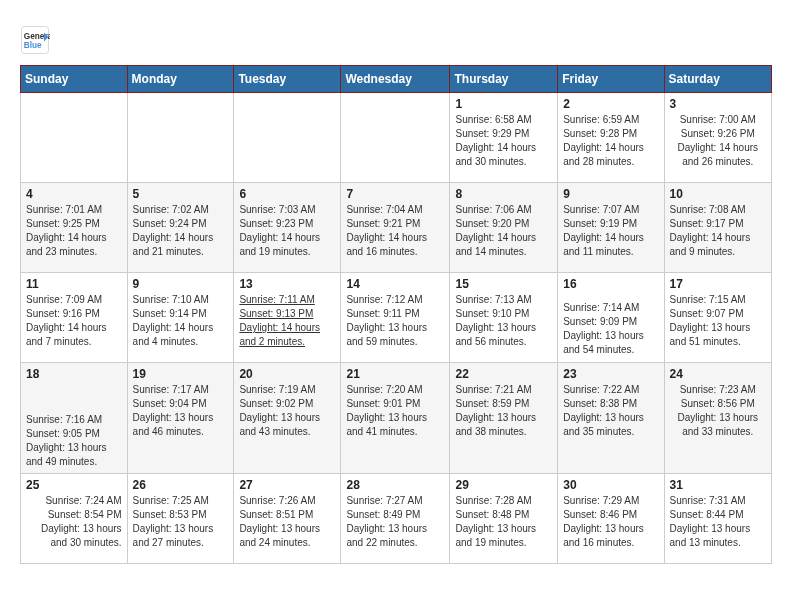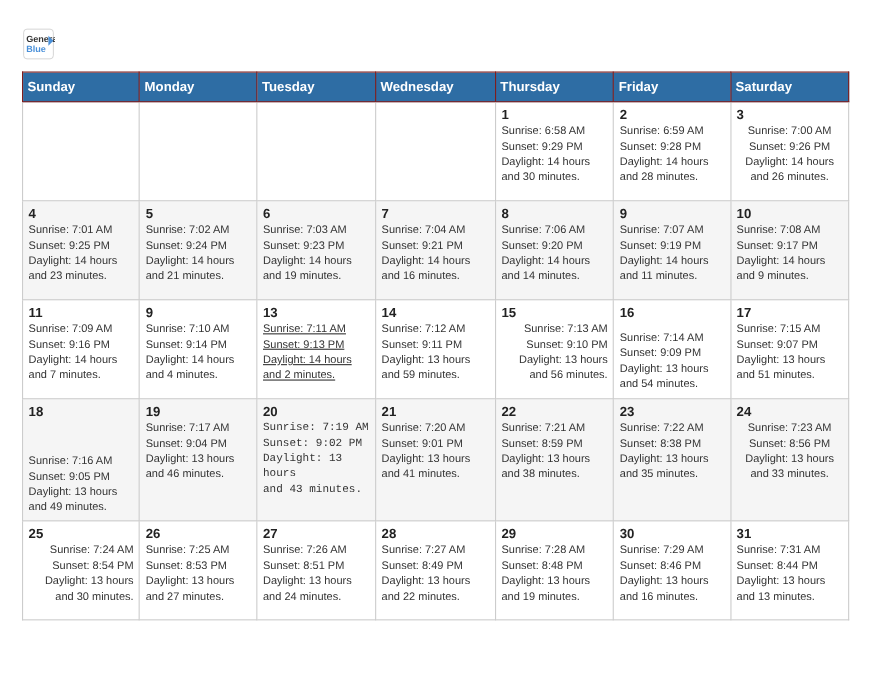--- a/index.html
+++ b/index.html
@@ -225,21 +225,21 @@
         </td>
         <td>
           <div class="day-number">14</div>
           <div class="day-info" style="white-space: pre-line;">Sunrise: 7:12 AM
 Sunset: 9:11 PM
 Daylight: 13 hours
 and 59 minutes.</div>
         </td>
         <td>
           <div class="day-number">15</div>
-          <div class="day-info" style="white-space: pre-line; text-align: right;">Sunrise: 7:13 AM
+          <div class="day-info" style="white-space: pre-line;">Sunrise: 7:13 AM
 Sunset: 9:10 PM
 Daylight: 13 hours
 and 56 minutes.</div>
         </td>
         <td>
           <div class="day-number">16</div>
           <div class="day-info" style="white-space: pre-line; margin-top: 10px;">Sunrise: 7:14 AM
 Sunset: 9:09 PM
 Daylight: 13 hours
 and 54 minutes.</div>
@@ -262,21 +262,21 @@
         </td>
         <td>
           <div class="day-number">19</div>
           <div class="day-info" style="white-space: pre-line;">Sunrise: 7:17 AM
 Sunset: 9:04 PM
 Daylight: 13 hours
 and 46 minutes.</div>
         </td>
         <td>
           <div class="day-number">20</div>
-          <div class="day-info" style="white-space: pre-line; font-family: Liberation Mono, monospace;">Sunrise: 7:19 AM
+          <div class="day-info" style="white-space: pre-line;">Sunrise: 7:19 AM
 Sunset: 9:02 PM
 Daylight: 13 hours
 and 43 minutes.</div>
         </td>
         <td>
           <div class="day-number">21</div>
           <div class="day-info" style="white-space: pre-line;">Sunrise: 7:20 AM
 Sunset: 9:01 PM
 Daylight: 13 hours
 and 41 minutes.</div>

